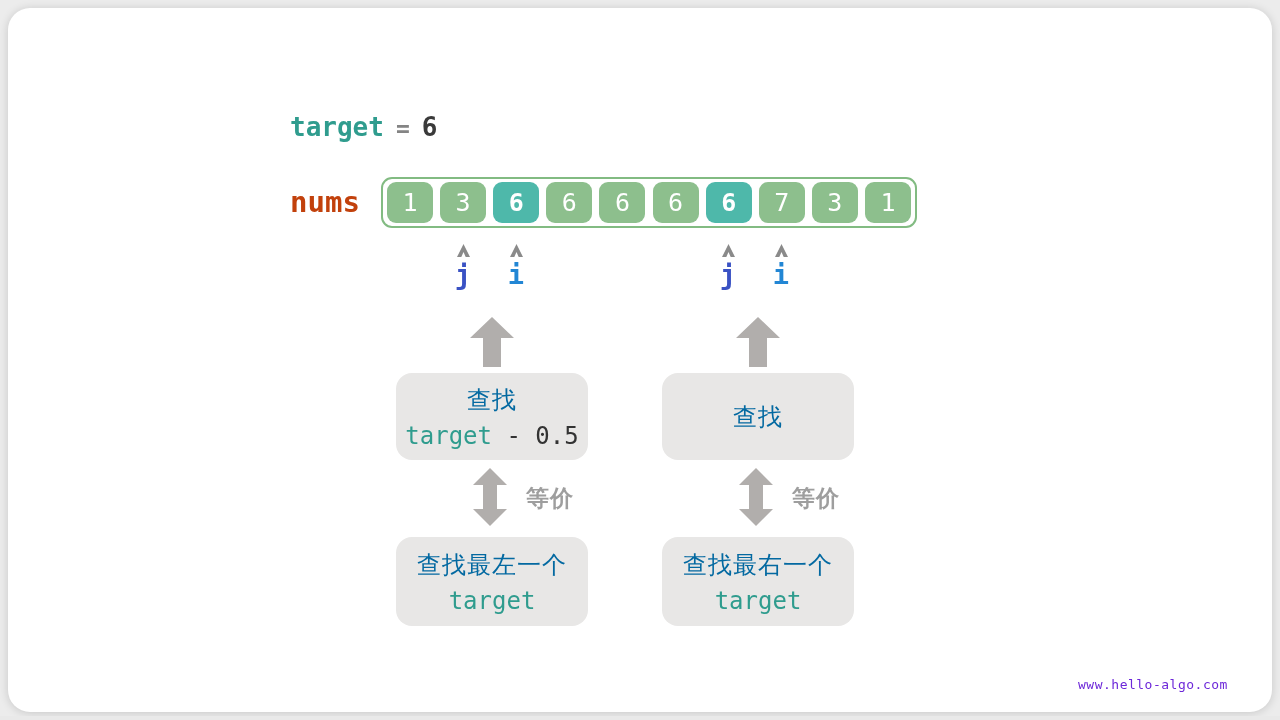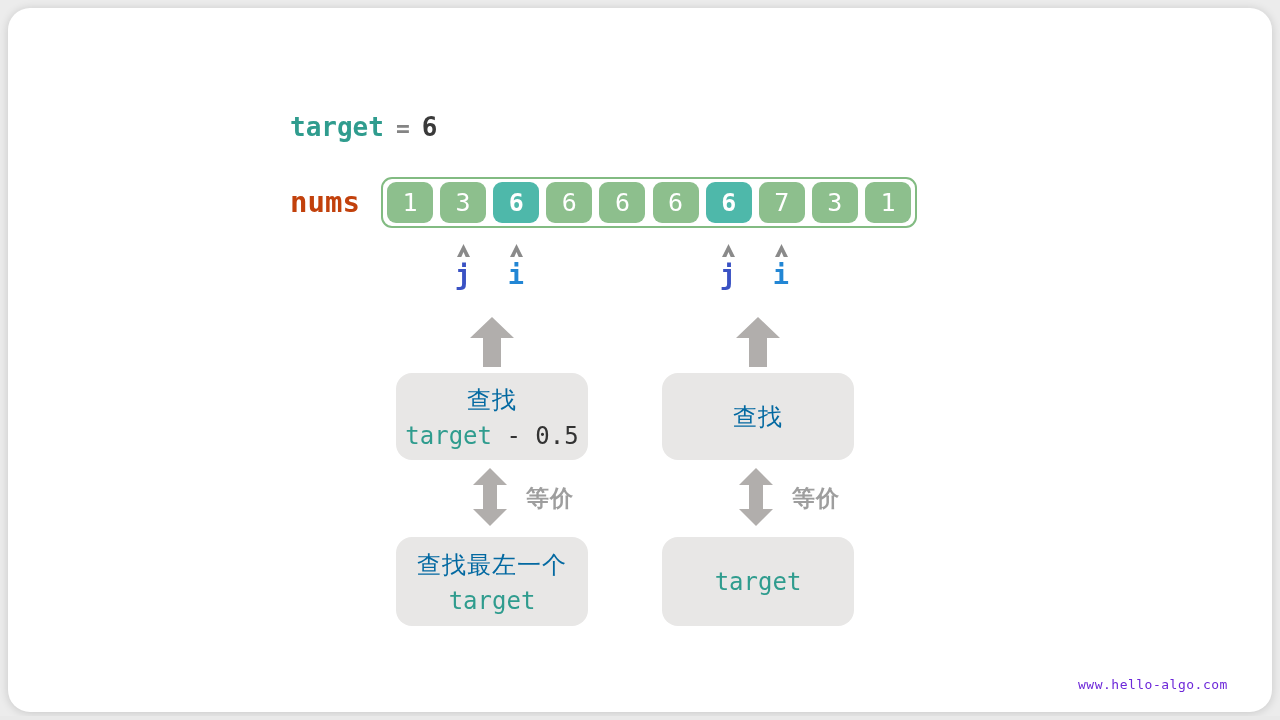--- a/index.html
+++ b/index.html
@@ -150,17 +150,18 @@
     <polygon points="22,0 44,21 31,21 31,50 13,50 13,21 0,21" fill="#b1aeac"></polygon>
     </svg>
   <div class="gray-box search" style="left:662px">
     <div class="cn">查找</div>
   </div>
   <svg class="dbl-arrow" style="left:739px" viewBox="0 0 34 58">
     <polygon points="17,0 34,17 24,17 24,41 34,41 17,58 0,41 10,41 10,17 0,17" fill="#b1aeac"></polygon>
     </svg>
   <div class="equiv-label" style="left:785px">等价</div>
   <div class="gray-box result" style="left:662px">
+    <div class="cn">查找最右一个</div>
     <div class="code mono"><span class="kw">target</span></div>
   </div>
 
   <div class="watermark mono">www.hello-algo.com</div>
 </div>
 
 </body></html>

